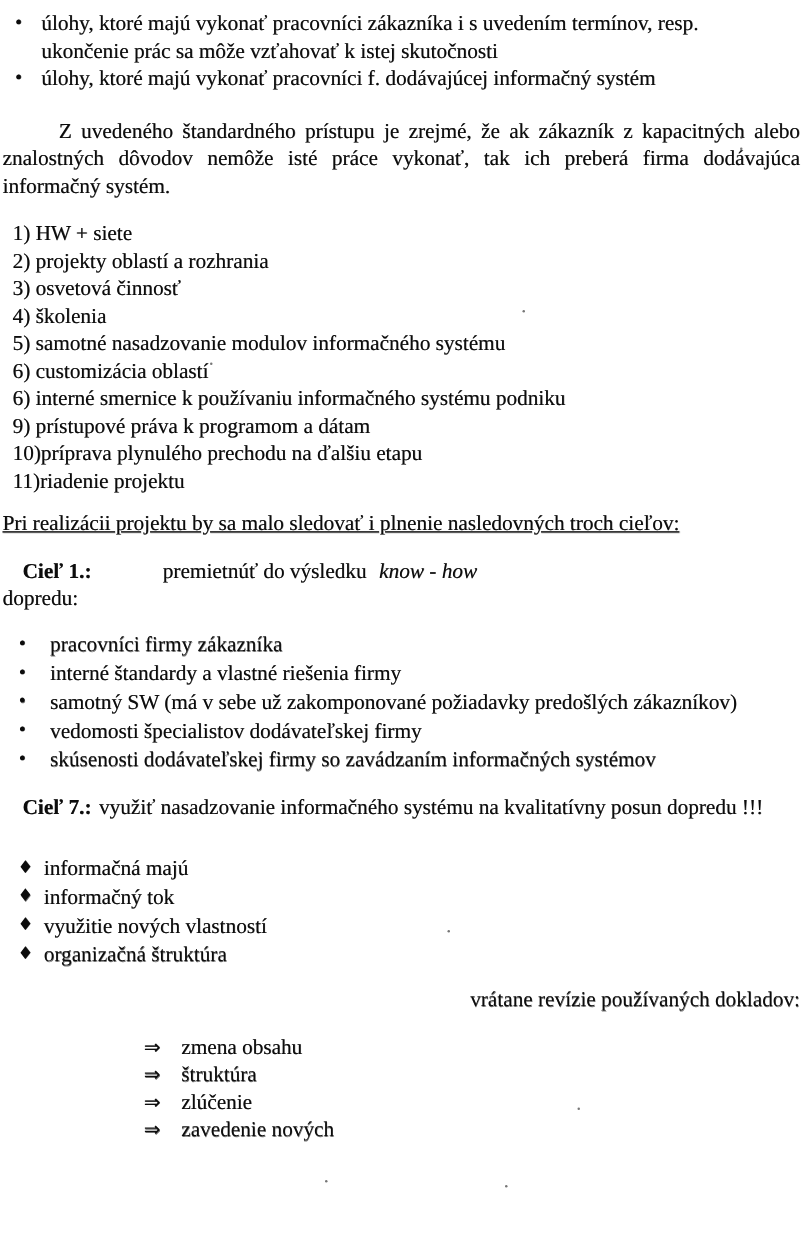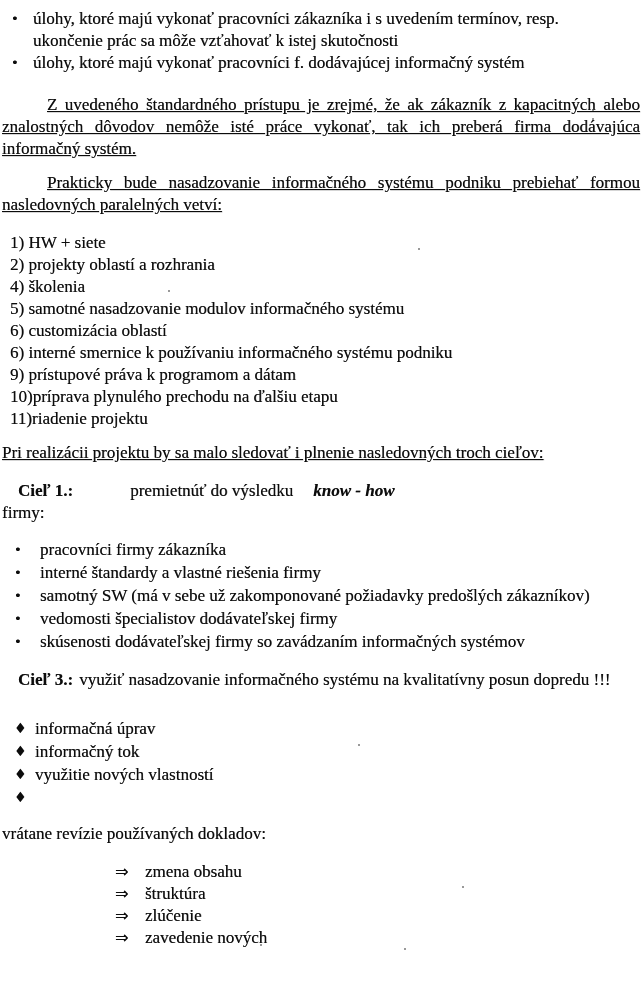--- a/index.html
+++ b/index.html
@@ -27,53 +27,52 @@
     font-family: "DejaVu Sans", sans-serif; font-size: 13px;
   }
   .intro-list .txt { max-width: 575px; }
 
   
   .para-justified {
     margin-top: 20px;
     width: 638px;
     text-align: justify;
     text-indent: 45px;
-    text-decoration: underline;
   }
   .para-practical { margin-top: 12px; }
 
   
   .numbered { margin: 16px 0 0 0; padding: 0 0 0 8px; list-style: none; font-family: Liberation Serif, serif; }
 
   .goals-intro { margin-top: 12px; text-decoration: underline; }
 
   .goal-line { margin-top: 16px; }
   .goal-label { font-weight: bold; margin-left: 16px; }
   .goal-tab { display: inline-block; width: 57px; }
-  .goal-em { font-style: italic; font-weight: 700; margin-left: 20px; }
+  .goal-em { font-style: italic; font-weight: 400; margin-left: 10px; }
   .goal2-text { margin-left: 6px; }
   .sources-label { margin: 0; }
 
   
   .sources-list { margin: 14px 0 0 0; padding: 0; list-style: none; line-height: 23px; }
   .sources-list li { display: flex; }
   .sources-list .marker {
     flex: none; width: 26px; padding-left: 12px;
     font-family: "DejaVu Sans", sans-serif; font-size: 13px;
   }
 
   
   .diamond-list { margin: 26px 0 0 0; padding: 0; list-style: none; line-height: 23px; }
   .diamond-list li { display: flex; }
   .diamond-list .marker {
     flex: none; width: 21px; padding-left: 12px;
     font-family: "DejaVu Sans", sans-serif; font-size: 14px;
   }
 
-  .revision-intro { margin-top: 14px; }
+  .revision-intro { margin-top: 14px; text-align: right; }
 
   
   .arrow-list { margin: 16px 0 0 113px; padding: 0; list-style: none; }
   .arrow-list li { display: flex; }
   .arrow-list .marker {
     flex: none; width: 30px;
     font-family: "DejaVu Sans", sans-serif; font-size: 16px;
   }
 
   
@@ -93,40 +92,40 @@
       <span class="txt">úlohy, ktoré majú vykonať pracovníci zákazníka i s uvedením termínov, resp. ukončenie prác sa môže vzťahovať k istej skutočnosti</span>
     </li>
     <li>
       <span class="marker">•</span>
       <span class="txt">úlohy, ktoré majú vykonať pracovníci f. dodávajúcej informačný systém</span>
     </li>
   </ul>
 
   <p class="para-justified">Z uvedeného štandardného prístupu je zrejmé, že ak zákazník z kapacitných alebo znalostných dôvodov nemôže isté práce vykonať, tak ich preberá firma dodávajúca informačný systém.</p>
 
-  <p class="para-justified para-practical">Prakticky bude nasadzovanie informačného systému podniku prebiehať formou nasledovných paralelných vetví:</p>
 
   <ul class="numbered">
     <li>1) HW + siete</li>
     <li>2) projekty oblastí a rozhrania</li>
+    <li>3) osvetová činnosť</li>
     <li>4) školenia</li>
     <li>5) samotné nasadzovanie modulov informačného systému</li>
     <li>6) customizácia oblastí</li>
     <li>6) interné smernice k používaniu informačného systému podniku</li>
     <li>9) prístupové práva k programom a dátam</li>
     <li>10)príprava plynulého prechodu na ďalšiu etapu</li>
     <li>11)riadenie projektu</li>
   </ul>
 
   <p class="goals-intro">Pri realizácii projektu by sa malo sledovať i plnenie nasledovných troch cieľov:</p>
 
   <div class="goal-line">
     <span class="goal-label">Cieľ 1.:</span><span class="goal-tab"></span><span>premietnúť do výsledku</span><span class="goal-em">know - how</span>
   </div>
-  <p class="sources-label">firmy:</p>
+  <p class="sources-label">dopredu:</p>
 
   <ul class="sources-list">
     <li>
       <span class="marker">•</span>
       <span>pracovníci firmy zákazníka</span>
     </li>
     <li>
       <span class="marker">•</span>
       <span>interné štandardy a vlastné riešenia firmy</span>
     </li>
@@ -138,38 +137,39 @@
       <span class="marker">•</span>
       <span>vedomosti špecialistov dodávateľskej firmy</span>
     </li>
     <li>
       <span class="marker">•</span>
       <span>skúsenosti dodávateľskej firmy so zavádzaním informačných systémov</span>
     </li>
   </ul>
 
   <div class="goal-line">
-    <span class="goal-label">Cieľ 3.:</span><span class="goal2-text">využiť nasadzovanie informačného systému na kvalitatívny posun dopredu !!!</span>
+    <span class="goal-label">Cieľ 7.:</span><span class="goal2-text">využiť nasadzovanie informačného systému na kvalitatívny posun dopredu !!!</span>
   </div>
 
   <ul class="diamond-list">
     <li>
       <span class="marker">♦</span>
-      <span>informačná úprav</span>
+      <span>informačná majú</span>
     </li>
     <li>
       <span class="marker">♦</span>
       <span>informačný tok</span>
     </li>
     <li>
       <span class="marker">♦</span>
       <span>využitie nových vlastností</span>
     </li>
     <li>
       <span class="marker">♦</span>
+      <span>organizačná štruktúra</span>
     </li>
   </ul>
 
   <p class="revision-intro">vrátane revízie používaných dokladov:</p>
 
   <ul class="arrow-list">
     <li>
       <span class="marker">⇒</span>
       <span>zmena obsahu</span>
     </li>

